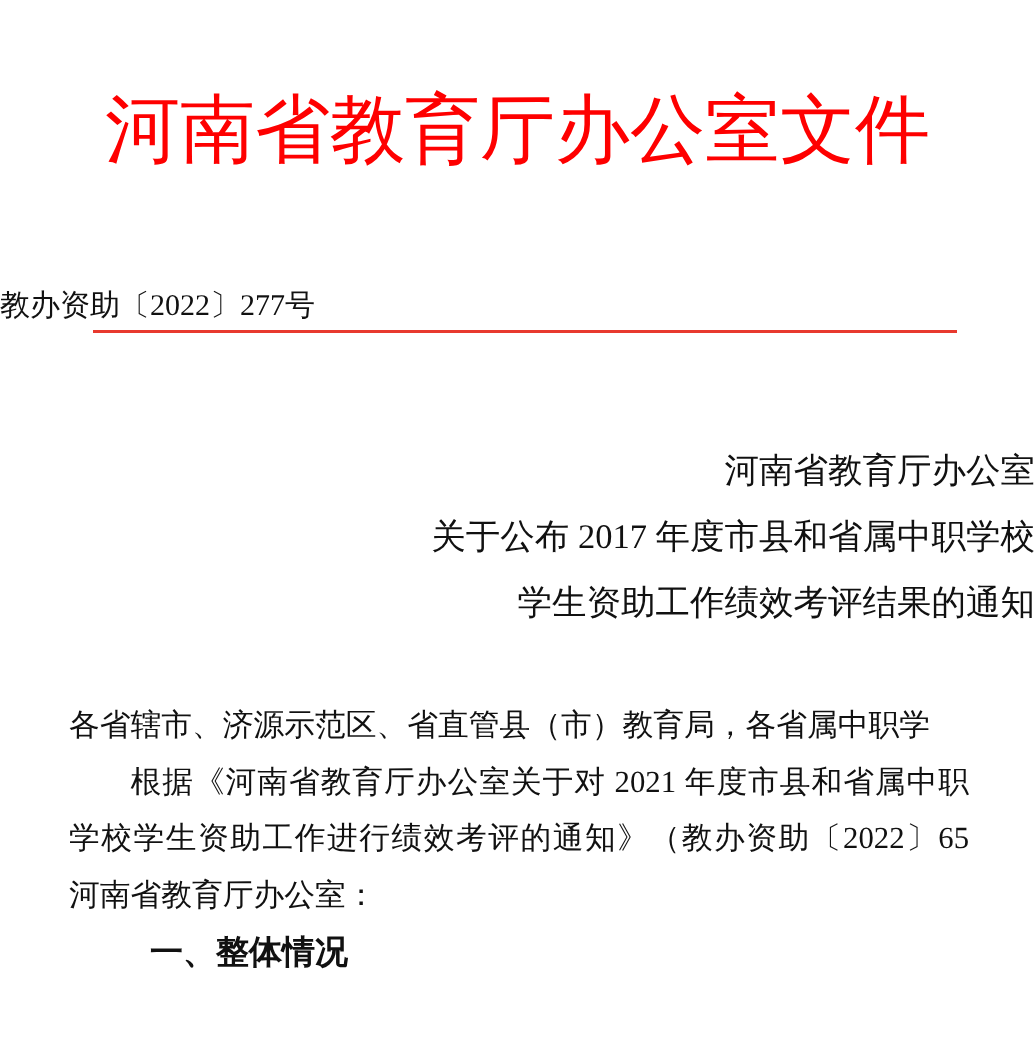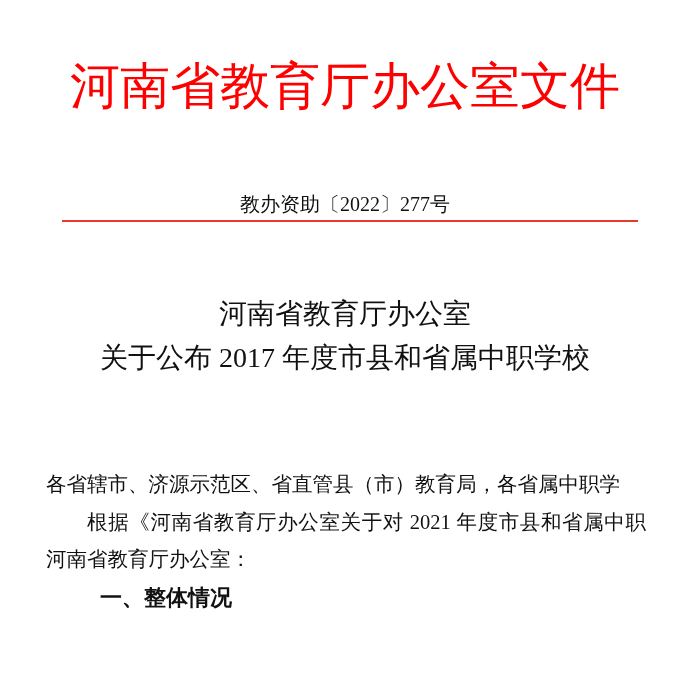--- a/index.html
+++ b/index.html
@@ -23,39 +23,38 @@
     line-height: 64px;
     color: #fe0000;
     font-weight: 400;
     letter-spacing: 0px;
     white-space: nowrap;
   }
   
   .doc-number {
     position: absolute;
     top: 191px; left: 0; right: 0;
-    text-align: center;
     font-size: 20px;
     line-height: 26px;
     color: #111111;
     white-space: nowrap;
   }
   
   .red-rule {
     position: absolute;
     top: 220px; left: 62px;
     width: 576px; height: 2px;
     background: #e8392e;
   }
   
   .notice-title {
     position: absolute;
     top: 292px; left: 0; right: 0;
-    text-align: center;
-    font-size: 28px;
+    text-align: right;
+    font-size: 23px;
     line-height: 44px;
     color: #111111;
     font-weight: 500;
   }
   .notice-title .t-line { white-space: nowrap; }
   
   .body-block {
     position: absolute;
     top: 466px; left: 46px;
     width: 600px;
@@ -90,22 +89,24 @@
 
   <div class="masthead">河南省教育厅办公室文件</div>
 
   <div class="doc-number">教办资助〔2022〕277号</div>
 
   <div class="red-rule"></div>
 
   <div class="notice-title">
     <div class="t-line">河南省教育厅办公室</div>
     <div class="t-line">关于公布 2017 年度市县和省属中职学校</div>
+    <div class="t-line">学生资助工作绩效考评结果的通知</div>
   </div>
 
   <div class="body-block">
     <div class="b-line">各省辖市、济源示范区、省直管县（市）教育局，各省属中职学校：</div>
     <div class="b-line b-justify b-indent">根据《河南省教育厅办公室关于对 2021 年度市县和省属中职</div>
+    <div class="b-line b-justify">学校学生资助工作进行绩效考评的通知》（教办资助〔2022〕65</div>
     <div class="b-line">河南省教育厅办公室：</div>
     <div class="section-heading">一、整体情况</div>
   </div>
 
 </div>
 
 </body></html>

